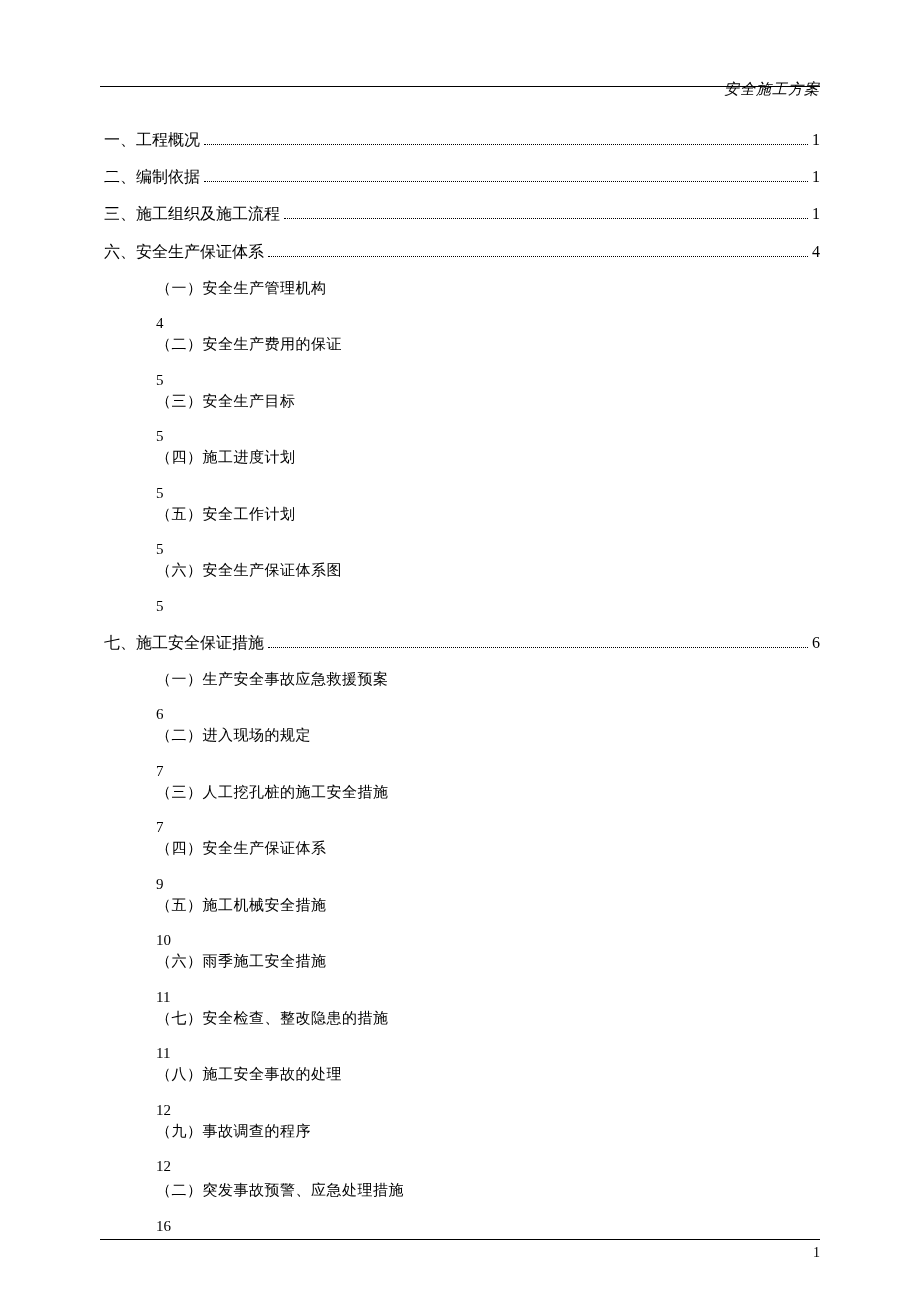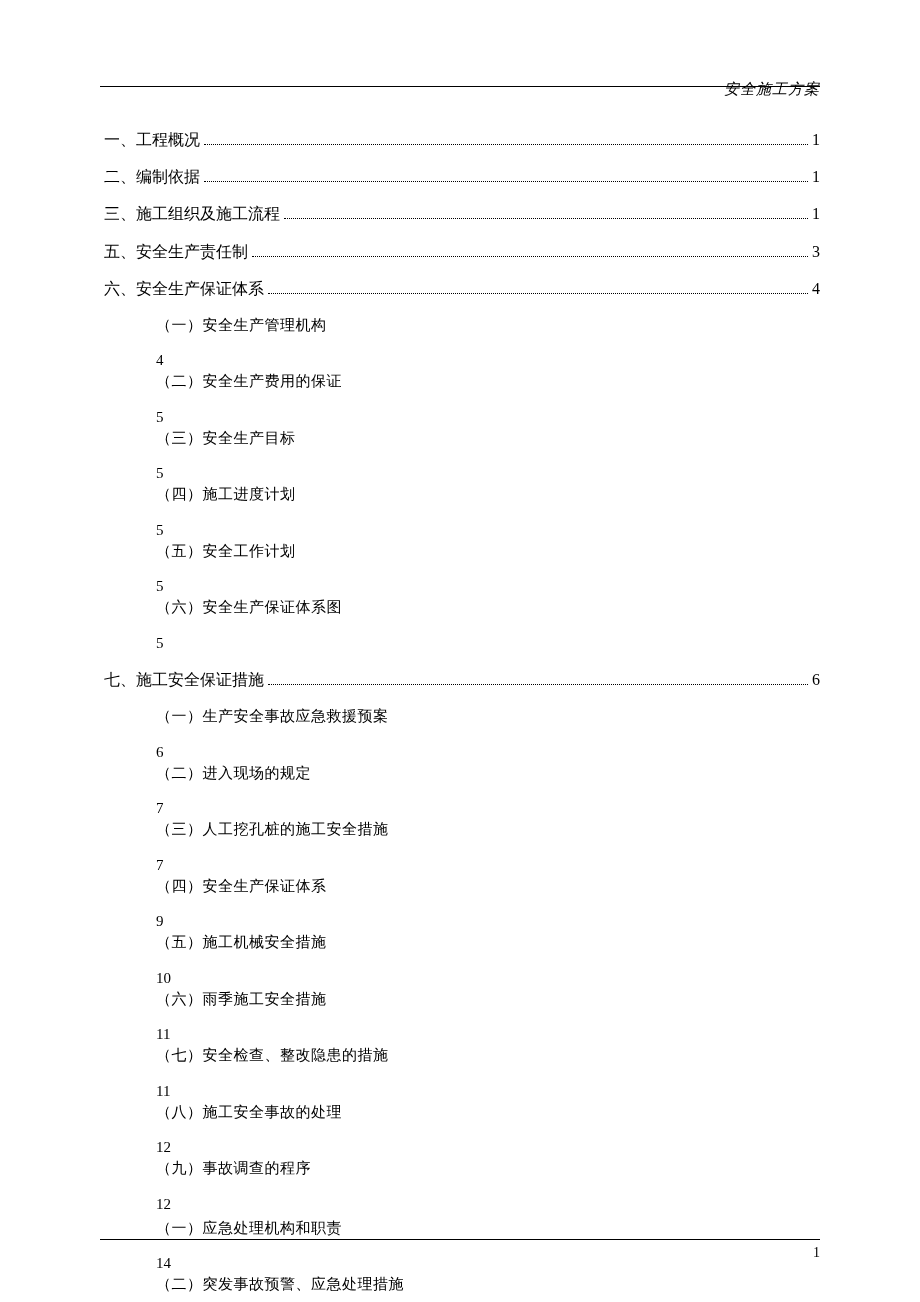--- a/index.html
+++ b/index.html
@@ -122,25 +122,20 @@
         <span class="toc-label">二、编制依据</span>
         <span class="toc-leader"></span>
         <span class="toc-page">1</span>
       </div>
       <div class="toc-row toc-level1">
         <span class="toc-label">三、施工组织及施工流程</span>
         <span class="toc-leader"></span>
         <span class="toc-page">1</span>
       </div>
       <div class="toc-row toc-level1">
-        <span class="toc-label">五、安全生产责任制</span>
-        <span class="toc-leader"></span>
-        <span class="toc-page">3</span>
-      </div>
-      <div class="toc-row toc-level1">
         <span class="toc-label">六、安全生产保证体系</span>
         <span class="toc-leader"></span>
         <span class="toc-page">4</span>
       </div>
       <div class="toc-group">
         <div class="toc-row toc-level2">
           <span class="toc-label">（一）安全生产管理机构</span>
           <span class="toc-leader"></span>
           <span class="toc-page">4</span>
         </div>
@@ -216,25 +211,20 @@
           <span class="toc-leader"></span>
           <span class="toc-page">12</span>
         </div>
         <div class="toc-row toc-level2">
           <span class="toc-label">（九）事故调查的程序</span>
           <span class="toc-leader"></span>
           <span class="toc-page">12</span>
         </div>
       </div>
       <div class="toc-group">
-        <div class="toc-row toc-level2">
-          <span class="toc-label">（一）应急处理机构和职责</span>
-          <span class="toc-leader"></span>
-          <span class="toc-page">14</span>
-        </div>
         <div class="toc-row toc-level2">
           <span class="toc-label">（二）突发事故预警、应急处理措施</span>
           <span class="toc-leader"></span>
           <span class="toc-page">16</span>
         </div>
       </div>
     </div>
 
   <div class="footer-area">
     <hr class="footer-rule">

